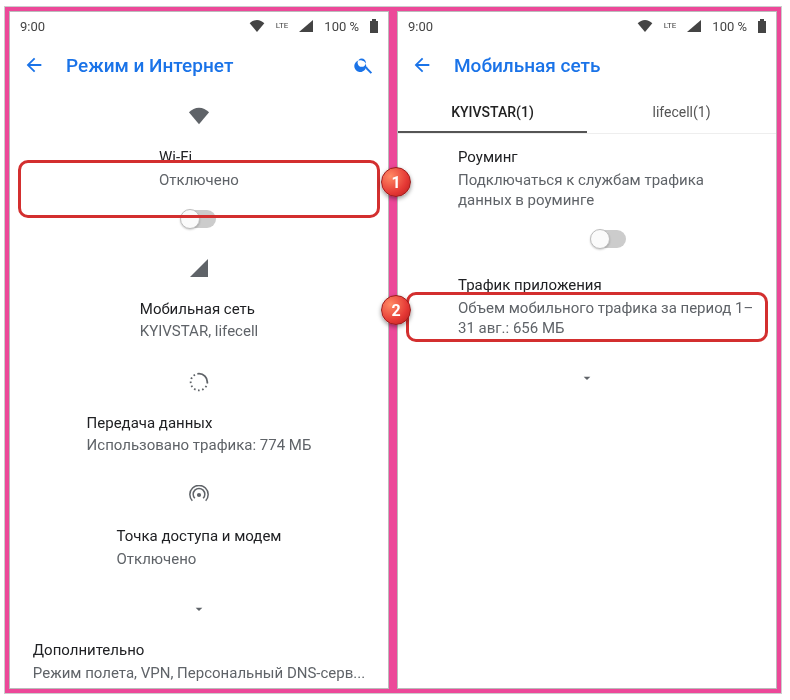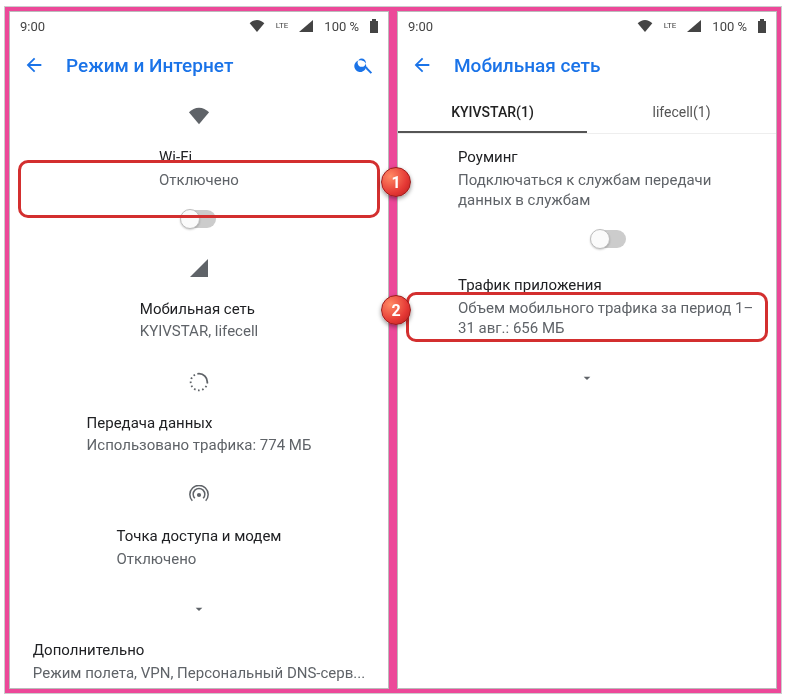--- a/index.html
+++ b/index.html
@@ -345,21 +345,21 @@
     <div class="tabs">
       <div class="tab active">KYIVSTAR(1)</div>
       <div class="tab">lifecell(1)</div>
     </div>
 
     <div class="list">
 
       <div class="list-item no-icon">
         <div class="content">
           <div class="title">Роуминг</div>
-          <div class="subtitle wrap">Подключаться к службам передачи данных в службам</div>
+          <div class="subtitle wrap">Подключаться к службам трафика данных в роуминге</div>
         </div>
         <div class="trailing">
           <div class="toggle"></div>
         </div>
       </div>
 
       <div class="list-item no-icon">
         <div class="content">
           <div class="title">Трафик приложения</div>
           <div class="subtitle wrap">Объем мобильного трафика за период 1–31 авг.: 656 МБ</div>

